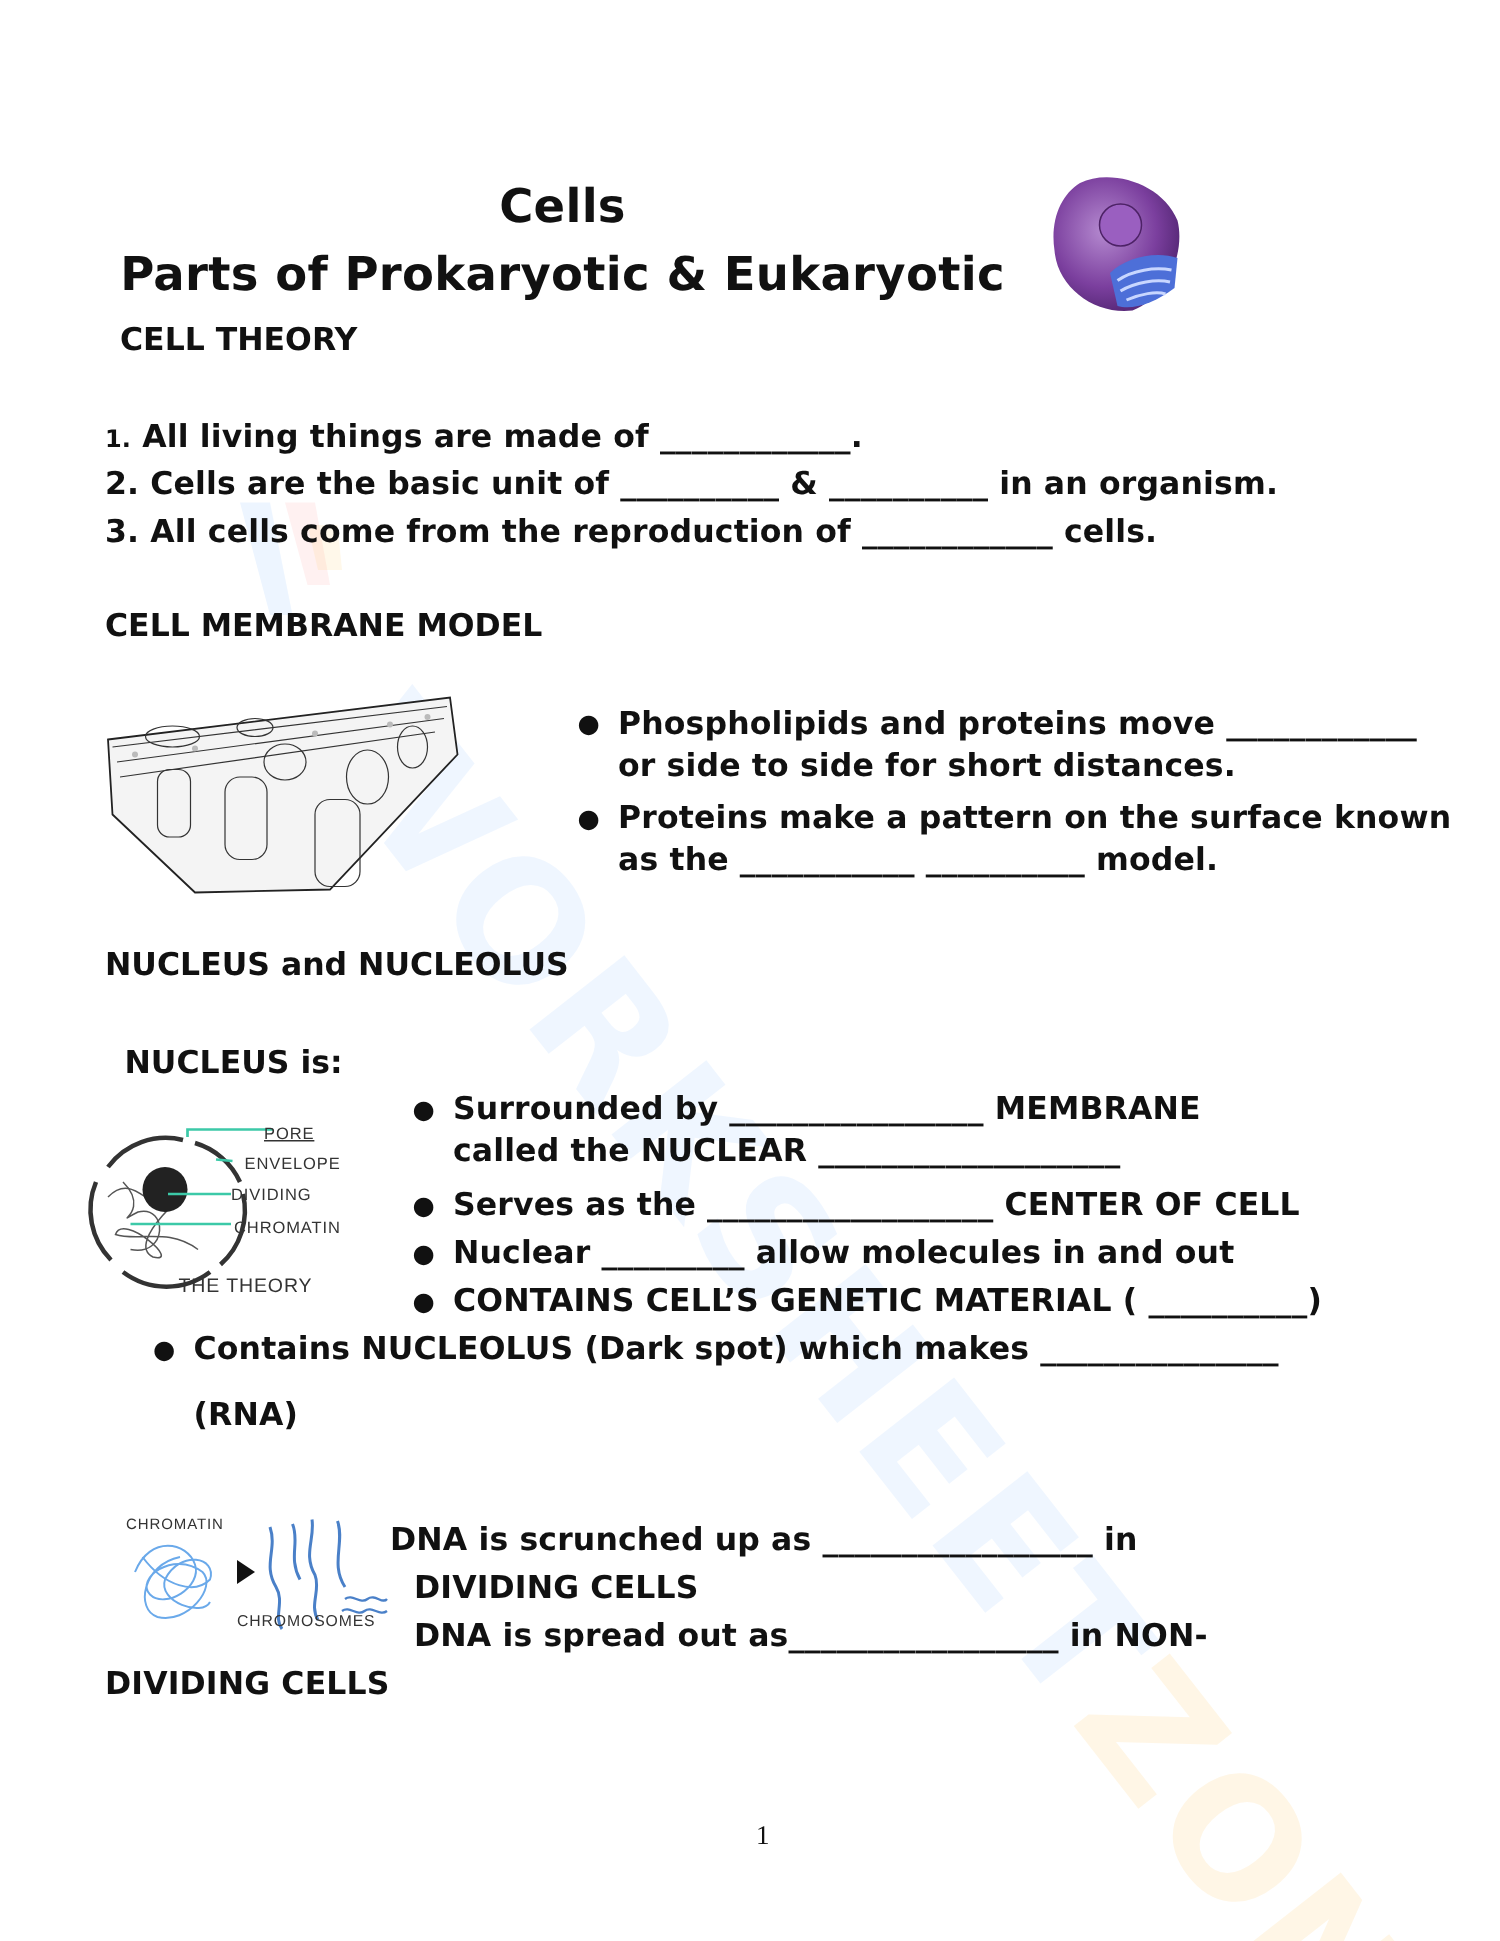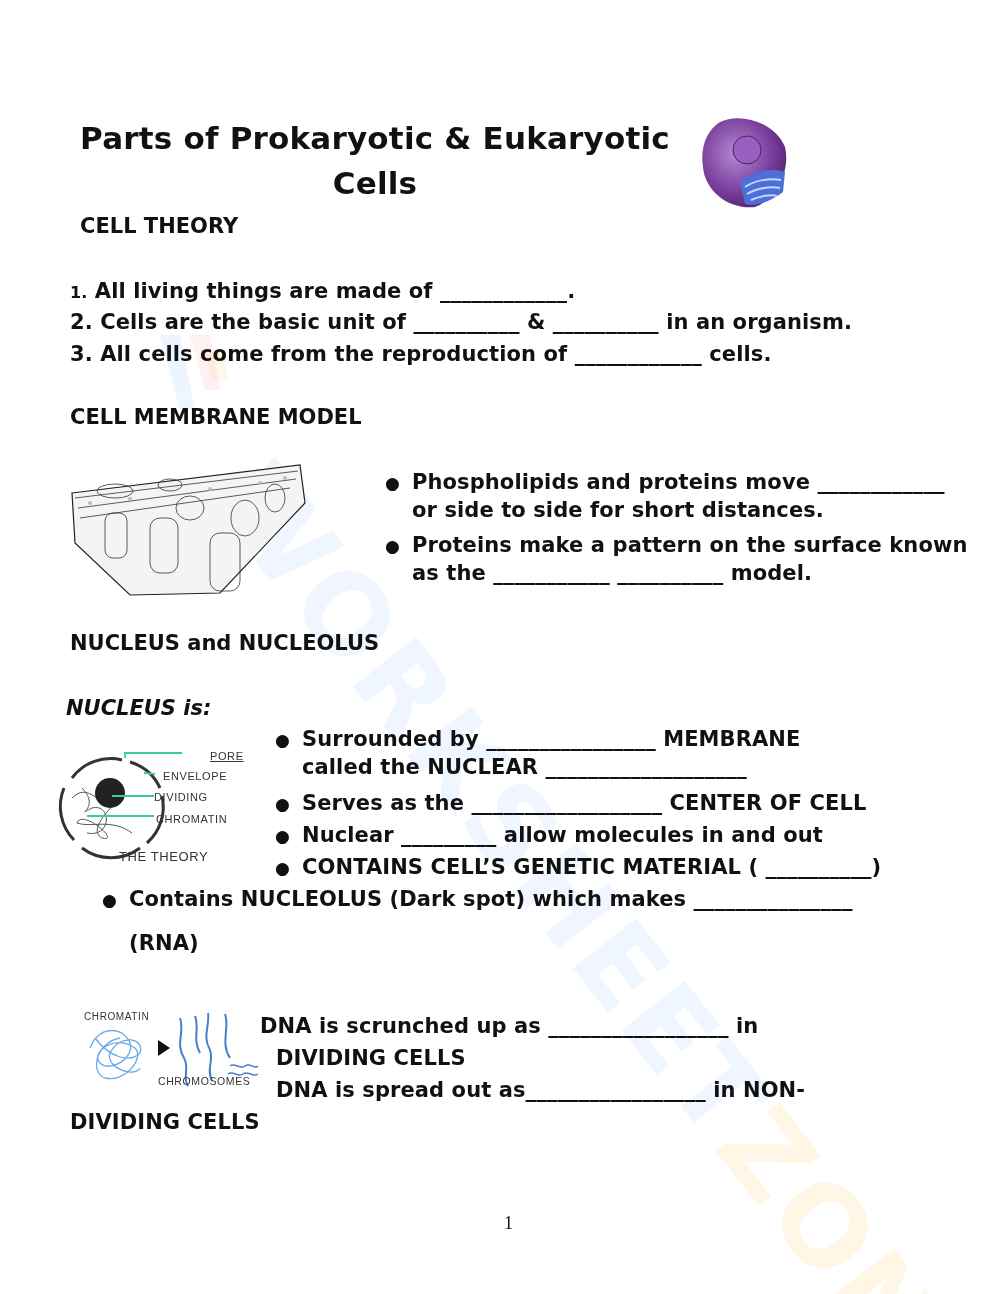--- a/index.html
+++ b/index.html
@@ -23,22 +23,22 @@
 <body>
 
 <div class="watermark"><span>WORKSHEET</span><span class="z">ZONE</span></div>
 <svg class="wm-logo" viewBox="0 0 80 110">
   <path d="M10 5 L30 5 L45 80 L30 80 Z" fill="rgba(110,170,255,0.12)"></path>
   <path d="M40 5 L60 5 L70 60 L55 60 Z" fill="rgba(255,120,120,0.10)"></path>
   <path d="M55 20 L75 20 L78 50 L62 50 Z" fill="rgba(255,200,80,0.12)"></path>
 </svg>
 
 <div class="abs title" style="left:60px; top:116px; width:630px;">
+  <div>Cells</div>
   <div>Parts of Prokaryotic &amp; Eukaryotic</div>
-  <div>Cells</div>
 </div>
 
 <svg class="abs" style="left:695px; top:112px;" width="100" height="100" viewBox="0 0 100 100">
   <defs>
     <radialGradient id="cg" cx="40%" cy="40%" r="60%">
       <stop offset="0%" stop-color="#b58ad0"></stop>
       <stop offset="70%" stop-color="#7b3f9e"></stop>
       <stop offset="100%" stop-color="#5b2b7c"></stop>
     </radialGradient>
   </defs>
@@ -84,21 +84,21 @@
 <div class="abs t" style="left:385px; top:470px; font-size:21px;">
   <div><span class="bul" style="left:0; top:3px;">●</span><span style="margin-left:27px;">Phospholipids and proteins move ____________</span></div>
   <div style="margin-left:27px; margin-top:4px;">or side to side for short distances.</div>
 </div>
 <div class="abs t" style="left:385px; top:533px;">
   <div><span class="bul" style="left:0; top:3px;">●</span><span style="margin-left:27px;">Proteins make a pattern on the surface known</span></div>
   <div style="margin-left:27px; margin-top:4px;">as the ___________ __________ model.</div>
 </div>
 
 <div class="abs h it" style="left:70px; top:631px;text-align:right;">NUCLEUS and  NUCLEOLUS</div>
-<div class="abs h" style="left:66px; top:696px;font-style:italic;">NUCLEUS is:</div>
+<div class="abs h" style="left:83px; top:696px;">NUCLEUS is:</div>
 
 <svg class="abs" style="left:52px; top:748px;" width="185" height="120" viewBox="0 0 185 120">
   <g fill="none" stroke="#333" stroke-width="3">
     <path d="M20 30 A48 48 0 0 1 70 12"></path>
     <path d="M78 14 A48 48 0 0 1 108 40"></path>
     <path d="M110 48 A48 48 0 0 1 95 95"></path>
     <path d="M88 100 A48 48 0 0 1 30 100"></path>
     <path d="M22 92 A48 48 0 0 1 12 40"></path>
   </g>
   <g fill="none" stroke="#555" stroke-width="1">
@@ -107,21 +107,21 @@
   </g>
   <circle cx="58" cy="45" r="15" fill="#222"></circle>
   <g stroke="#3cc9a8" stroke-width="1.8" fill="none">
     <path d="M73 10 L73 5 L130 5"></path>
     <path d="M92 25 L103 26"></path>
     <path d="M60 48 L102 48"></path>
     <path d="M35 68 L102 68"></path>
   </g>
   <text x="140" y="10" class="small" font-size="10" fill="#333"></text>
 </svg>
-<div class="abs small" style="left:210px; top:750px;text-decoration:underline;">PORE</div>
+<div class="abs small" style="left:176px; top:750px;text-decoration:underline;">PORE</div>
 <div class="abs small" style="left:163px; top:770px;">ENVELOPE</div>
 <div class="abs small" style="left:154px; top:791px;">DIVIDING</div>
 <div class="abs small" style="left:156px; top:813px;">CHROMATIN</div>
 <div class="abs small" style="left:119px; top:849px; font-size:13px;">THE THEORY</div>
 
 <div class="abs t" style="left:275px; top:727px;">
   <div><span class="bul" style="left:0; top:3px;">●</span><span style="margin-left:27px;">Surrounded by ________________ MEMBRANE</span></div>
   <div style="margin-left:27px; margin-top:4px;">called the NUCLEAR ___________________</div>
 </div>
 <div class="abs t" style="left:275px; top:791px;">

